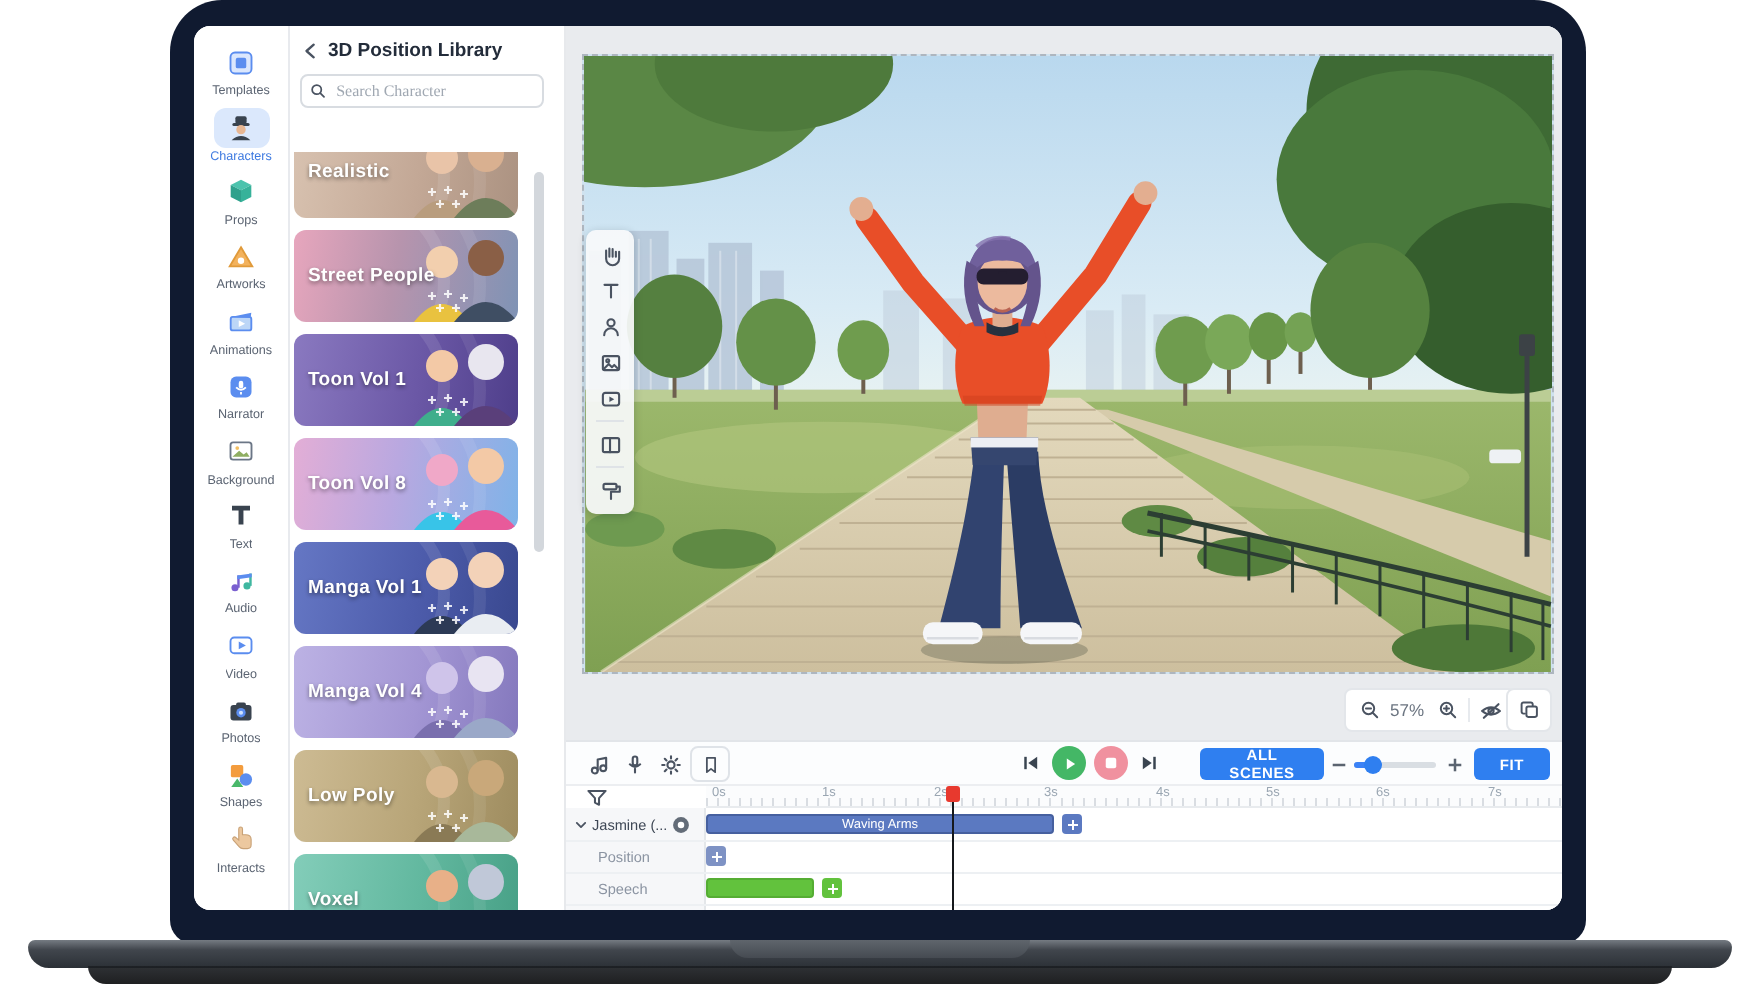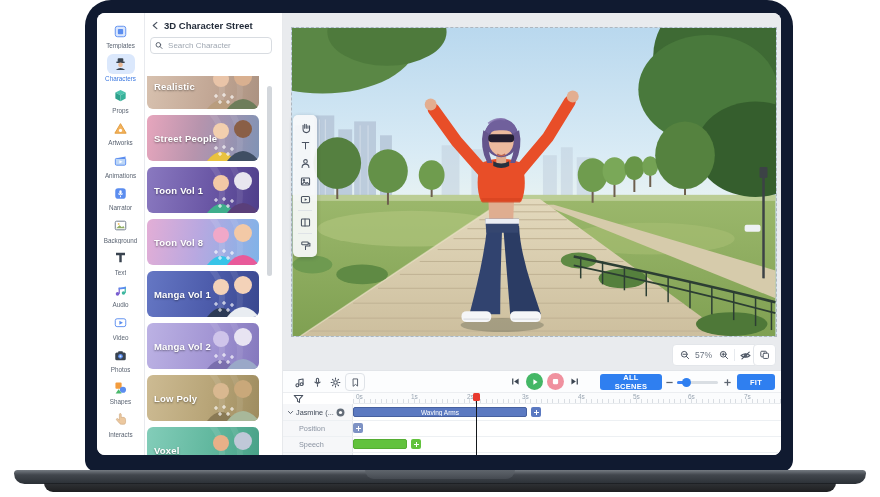--- a/index.html
+++ b/index.html
@@ -31,21 +31,21 @@
   .nav-item.active .nav-lb{color:#3d79e0;}
 
   
   .libpanel{position:absolute;left:48px;top:0;width:138px;height:100%;background:#fff;
             border-right:1px solid #e7e9ec;}
   .lib-head{position:absolute;left:6px;top:7px;display:flex;align-items:center;gap:4px;}
   .lib-title{font-size:9.5px;font-weight:700;color:#232c3a;}
   .searchbox{position:absolute;left:5px;top:24px;width:122px;height:17px;border:1px solid #d8dce1;
              border-radius:4px;display:flex;align-items:center;padding:0 4px;gap:3px;background:#fff;}
   .searchbox input{border:none;outline:none;width:100%;font-size:8px;color:#333;
-                   font-family:Liberation Sans, sans-serif;}
+                   font-family:Liberation Serif, serif;}
   .searchbox input::placeholder{color:#a0a8b2;}
   .catlist{position:absolute;left:0;top:35px;width:138px;height:407px;overflow:hidden;margin-top:28px;}
   .banner{position:absolute;left:2px;width:112px;height:46px;border-radius:6px;overflow:hidden;cursor:pointer;}
   .banner::before{content:"";position:absolute;left:-14px;top:-20px;width:80px;height:80px;
                   border:6px solid rgba(255,255,255,.10);border-radius:50%;}
   .banner::after{content:"";position:absolute;left:-28px;top:-34px;width:112px;height:112px;
                  border:6px solid rgba(255,255,255,.08);border-radius:50%;}
   .banner .lbl{position:absolute;left:7px;top:50%;transform:translateY(-50%);z-index:3;
                color:#fff;font-weight:800;font-size:9.5px;letter-spacing:.2px;
                text-shadow:0 1px 2px rgba(0,0,0,.45);white-space:nowrap;}
@@ -268,21 +268,21 @@
         </span>
           <span class="nav-lb">Interacts</span>
       </div>
     </nav>
 
     <aside class="libpanel">
       <div class="lib-head">
         <svg class="ic" width="9" height="9" viewBox="0 0 10 10">
             <path d="M6.5 1.5 L2.5 5 6.5 8.5"></path>
           </svg>
-        <span class="lib-title">3D Character Street</span>
+        <span class="lib-title">3D Position Library</span>
       </div>
       <div class="searchbox">
         <svg class="ic" width="9" height="9" viewBox="0 0 12 12">
             <circle cx="5" cy="5" r="3.4"></circle>
             <line x1="7.6" y1="7.6" x2="10.4" y2="10.4"></line>
           </svg>
         <input placeholder="Search Character" style="">
       </div>
       <div class="catlist">
         <div class="banner cat-0" style="top:-13px">
@@ -384,21 +384,21 @@
             </svg>
           <svg class="spark" width="26" height="14" viewBox="0 0 26 14">
               <g stroke="#fff" stroke-width="1.1">
                 <path d="M4 2 v4 M2 4 h4"></path>
                 <path d="M12 1 v4 M10 3 h4"></path>
                 <path d="M20 3 v4 M18 5 h4"></path>
                 <path d="M8 8 v4 M6 10 h4"></path>
                 <path d="M16 8 v4 M14 10 h4"></path>
               </g>
             </svg>
-          <span class="lbl">Manga Vol 2</span>
+          <span class="lbl">Manga Vol 4</span>
         </div>
         <div class="banner cat-7" style="top:351px">
           <svg class="fig" width="62" height="46" viewBox="0 0 62 46">
               <circle class="h1" cx="24" cy="16" r="8"></circle>
               <path class="b1" d="M10 46 Q24 28 38 46 Z"></path>
               <circle class="h2" cx="46" cy="14" r="9"></circle>
               <path class="b2" d="M30 46 Q46 26 62 46 Z"></path>
             </svg>
           <svg class="spark" width="26" height="14" viewBox="0 0 26 14">
               <g stroke="#fff" stroke-width="1.1">

